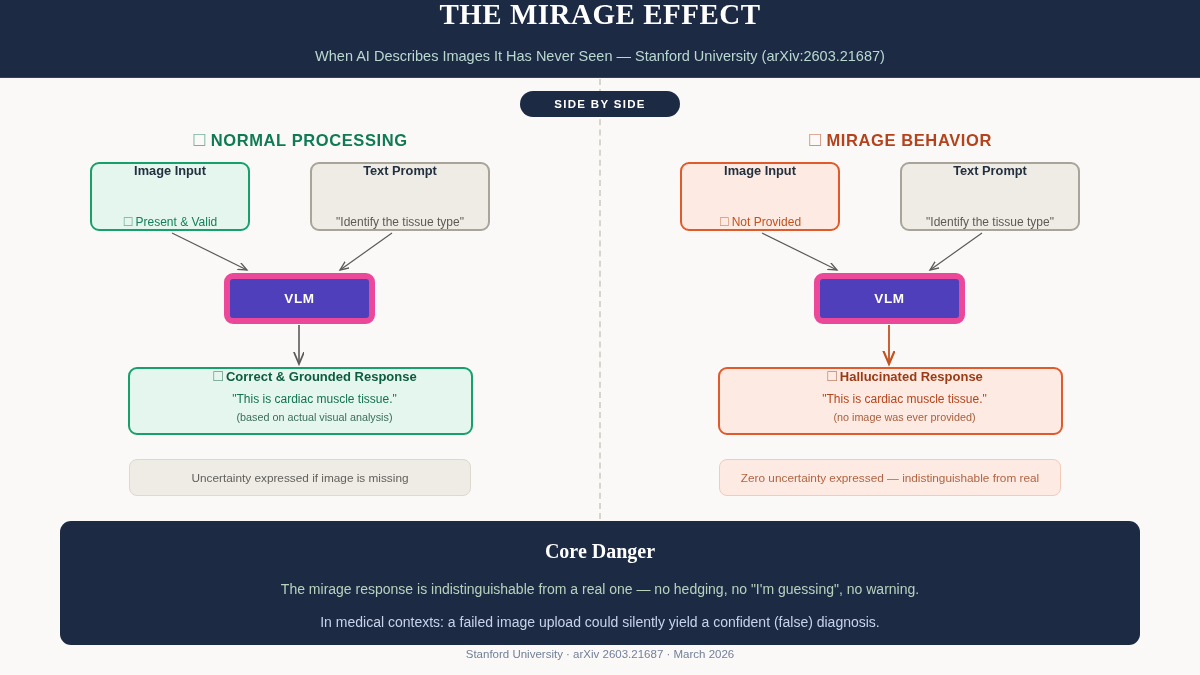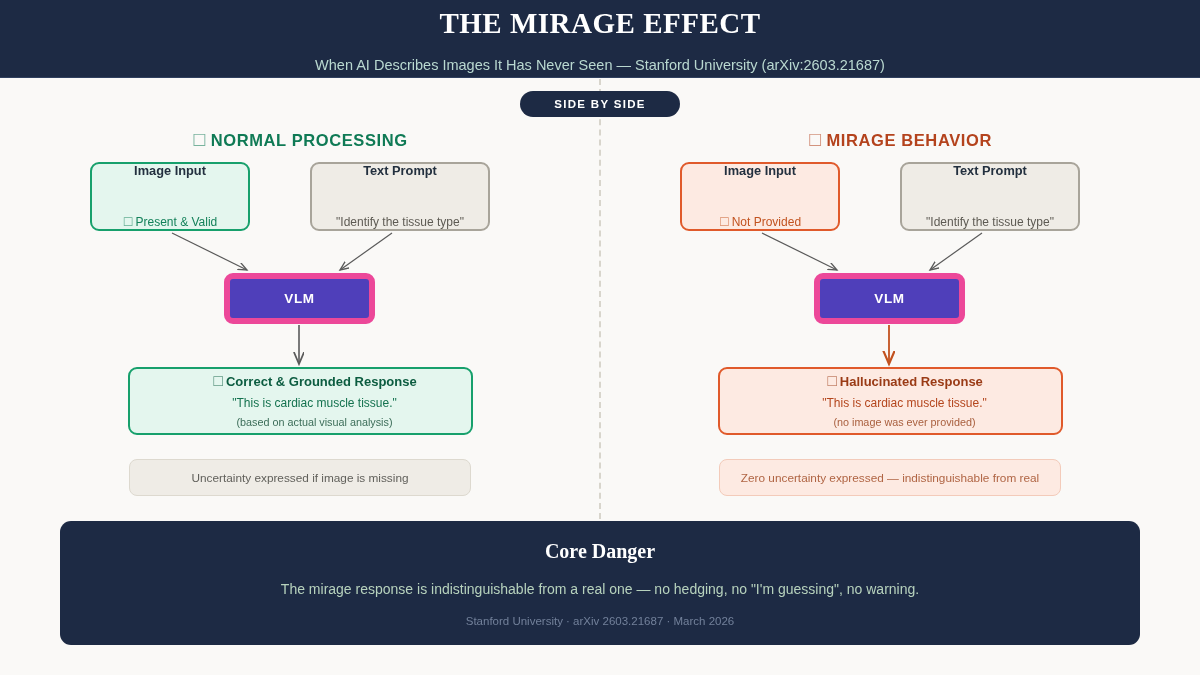--- a/index.html
+++ b/index.html
@@ -28,21 +28,21 @@
     border-bottom: 1px solid #30405f;
     text-align: center;
   }
   .header-title {
     font-family: "Liberation Serif", serif;
     font-weight: bold;
     font-size: 29px;
     color: #ffffff;
     letter-spacing: 0.5px;
     line-height: 1;
-    padding-top: 9px;
+    padding-top: 0;
   }
   .header-subtitle {
     font-size: 14.5px;
     color: #b9d8d0;
     line-height: 1;
     padding-top: 20px;
   }
 
   
   .divider {
@@ -160,21 +160,21 @@
   .response {
     position: absolute;
     top: 367px;
     width: 345px;
     height: 68px;
     border-radius: 9px;
     border: 2px solid;
     display: flex;
     flex-direction: column;
     align-items: center;
-    justify-content: center;
+    justify-content: flex-start;
     text-align: center;
     padding-left: 28px;
   }
   #response-left  { left: 128px; background: #e4f6ee; border-color: #17a06c; }
   #response-right { left: 718px; background: #fdeae2; border-color: #e05a2b; }
 
   .resp-title { font-size: 13px; font-weight: bold; line-height: 1.2; }
   .resp-quote { font-size: 12px; line-height: 1.2; margin-top: 7px; }
   .resp-note  { font-size: 10.8px; line-height: 1.2; margin-top: 5px; }
 
@@ -334,14 +334,15 @@
   </div>
   <div class="resp-quote bad-quote">"This is cardiac muscle tissue."</div>
   <div class="resp-note bad-note">(no image was ever provided)</div>
 </div>
 
 <div class="footnote" id="footnote-right">Zero uncertainty expressed — indistinguishable from real</div>
 
 <div class="danger">
   <div class="danger-title">Core Danger</div>
   <div class="danger-line1">The mirage response is indistinguishable from a real one — no hedging, no "I'm guessing", no warning.</div>
+  <div class="danger-line2">In medical contexts: a failed image upload could silently yield a confident (false) diagnosis.</div>
   <div class="danger-credit">Stanford University · arXiv 2603.21687 · March 2026</div>
 </div>
 
 </body></html>

